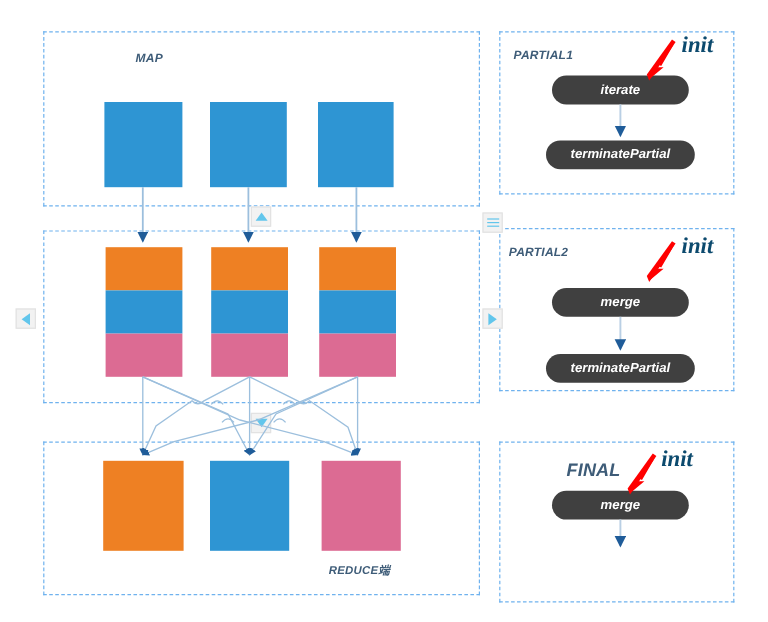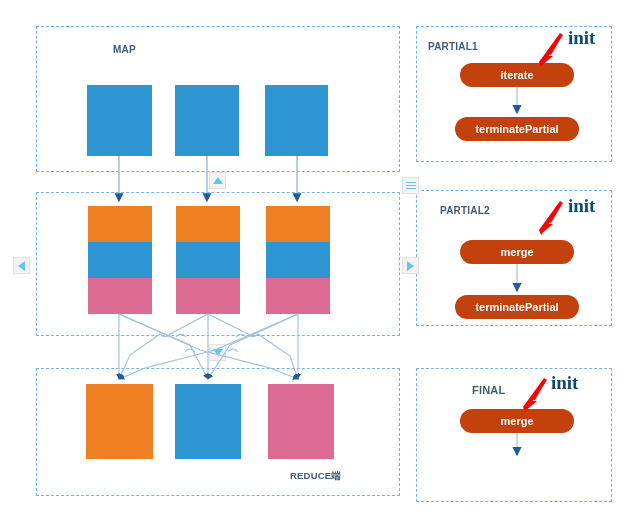--- a/index.html
+++ b/index.html
@@ -1,20 +1,20 @@
 <!DOCTYPE html>
 <html><head>
 <meta charset="utf-8">
 <style>
   html,body{margin:0;padding:0;background:#ffffff;}
   body{
     width:640px;height:518px;position:relative;overflow:hidden;
     font-family:"Liberation Sans","DejaVu Sans",sans-serif;
   }
-  #stage{position:absolute;left:0;top:0;width:536px;height:518px;}
+  #stage{position:absolute;left:0;top:0;width:536px;height:518px;font-style:italic;}
 
   
   .panel{
     position:absolute;
     border:1.6px dashed #6FB2EE;
     box-sizing:border-box;
     background:transparent;
   }
   .panel-label{
     position:absolute;
@@ -25,21 +25,21 @@
     line-height:1.25;
   }
 
   
   .block{position:absolute;box-sizing:border-box;}
   .seg{position:absolute;left:0;width:100%;}
 
   
   .pill{
     position:absolute;
-    background:#c2410c;
+    background:#404040;
     border-radius:22px;
     color:#ffffff;
     display:flex;align-items:center;justify-content:center;
     font-size:11px;font-weight:bold;
     box-sizing:border-box;
     text-shadow:0 0 1px rgba(0,0,0,.12);
   }
 
   
   .init{
@@ -76,27 +76,27 @@
 
   <div class="panel" style="left:416px;top:26px;width:196px;height:136px;"></div>
 
   <div class="panel" style="left:416px;top:190px;width:196px;height:136px;"></div>
 
   <div class="panel" style="left:416px;top:368px;width:196px;height:134px;"></div>
 
   <div class="panel-label" style="left:113px;top:44px;font-size:10px;">MAP</div>
 
 
-  <div class="panel-label" style="left:290px;top:470px;font-size:9.5px;">REDUCE端</div>
+  <div class="panel-label" style="left:274px;top:470px;font-size:9.5px;">REDUCE端</div>
 
   <div class="panel-label" style="left:428px;top:41px;font-size:10px;">PARTIAL1</div>
 
-  <div class="panel-label" style="left:440px;top:205px;font-size:10px;">PARTIAL2</div>
-
-  <div class="panel-label" style="left:472px;top:384px;font-size:11px;">FINAL</div>
+  <div class="panel-label" style="left:424px;top:205px;font-size:10px;">PARTIAL2</div>
+
+  <div class="panel-label" style="left:472px;top:384px;font-size:15px;">FINAL</div>
 
   <div class="block" style="left:87px;top:85px;width:65px;height:71px;background:#2E95D3;"></div>
   <div class="block" style="left:175px;top:85px;width:64px;height:71px;background:#2E95D3;"></div>
   <div class="block" style="left:265px;top:85px;width:63px;height:71px;background:#2E95D3;"></div>
 
   <div class="block" style="left:88px;top:206px;width:64px;height:108px;">
     <div class="seg" style="top:0;height:36px;background:#EE8023;"></div>
     <div class="seg" style="top:36px;height:36px;background:#2E95D3;"></div>
     <div class="seg" style="top:72px;height:36px;background:#DC6B93;"></div>
   </div>

